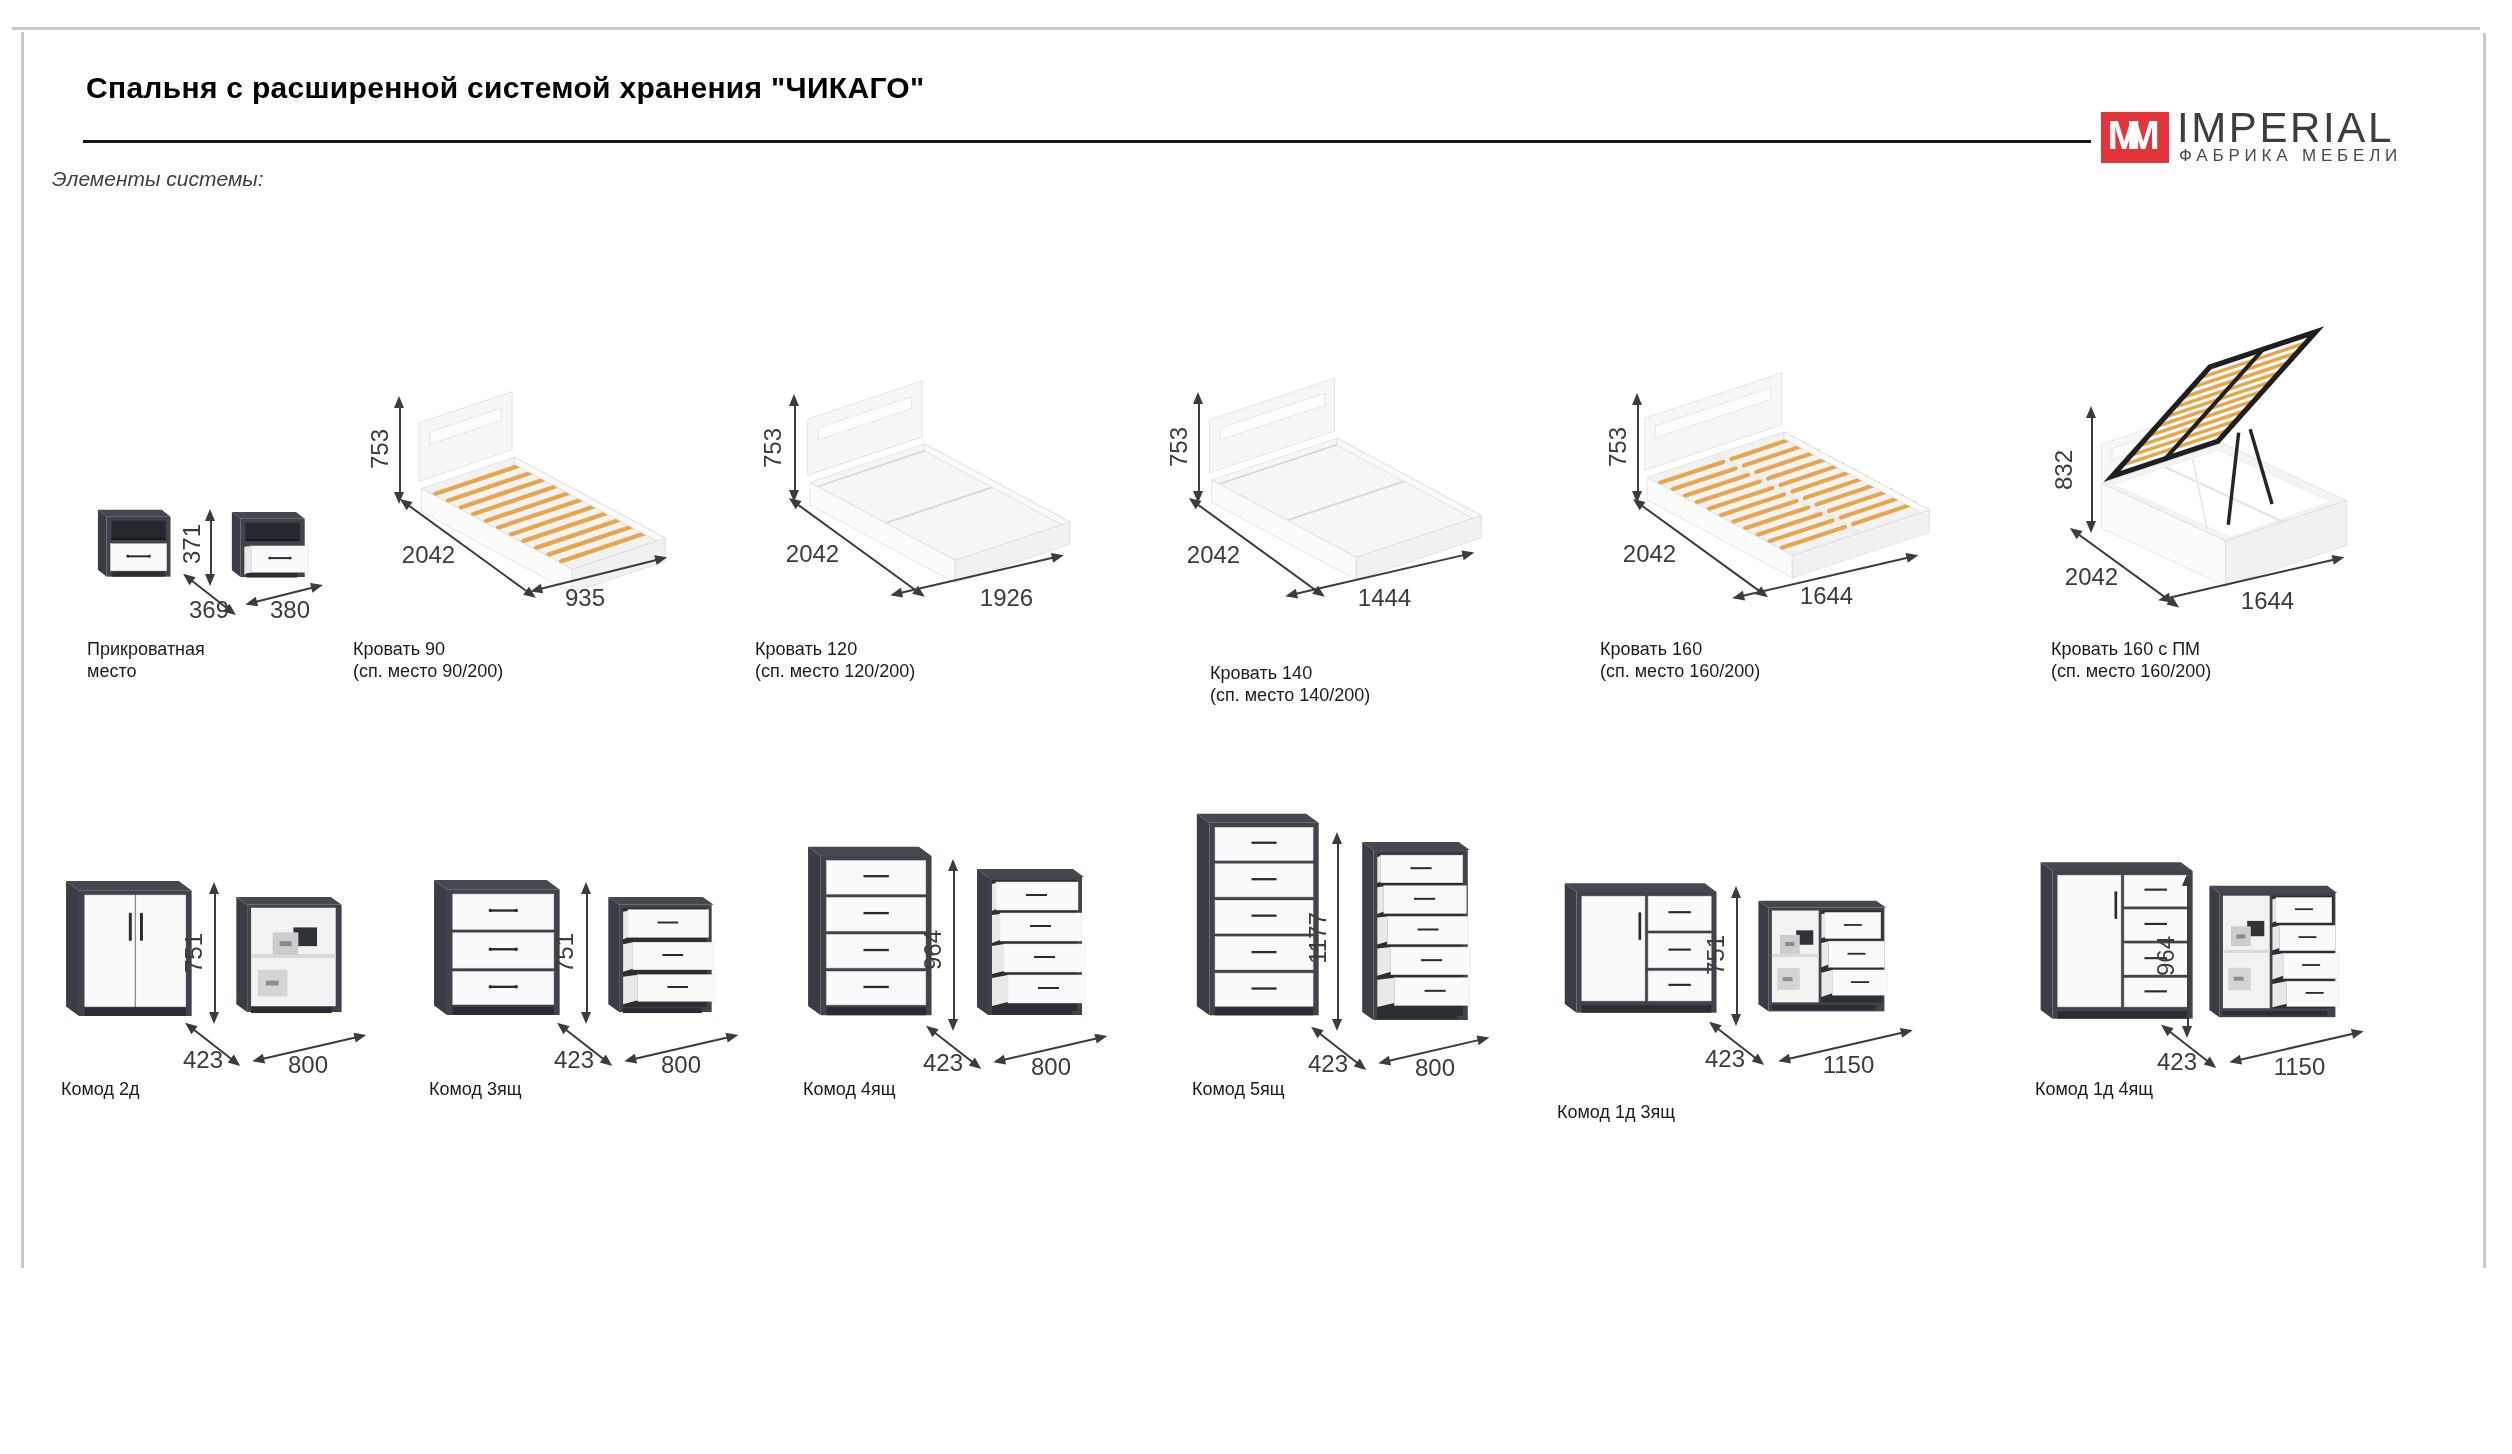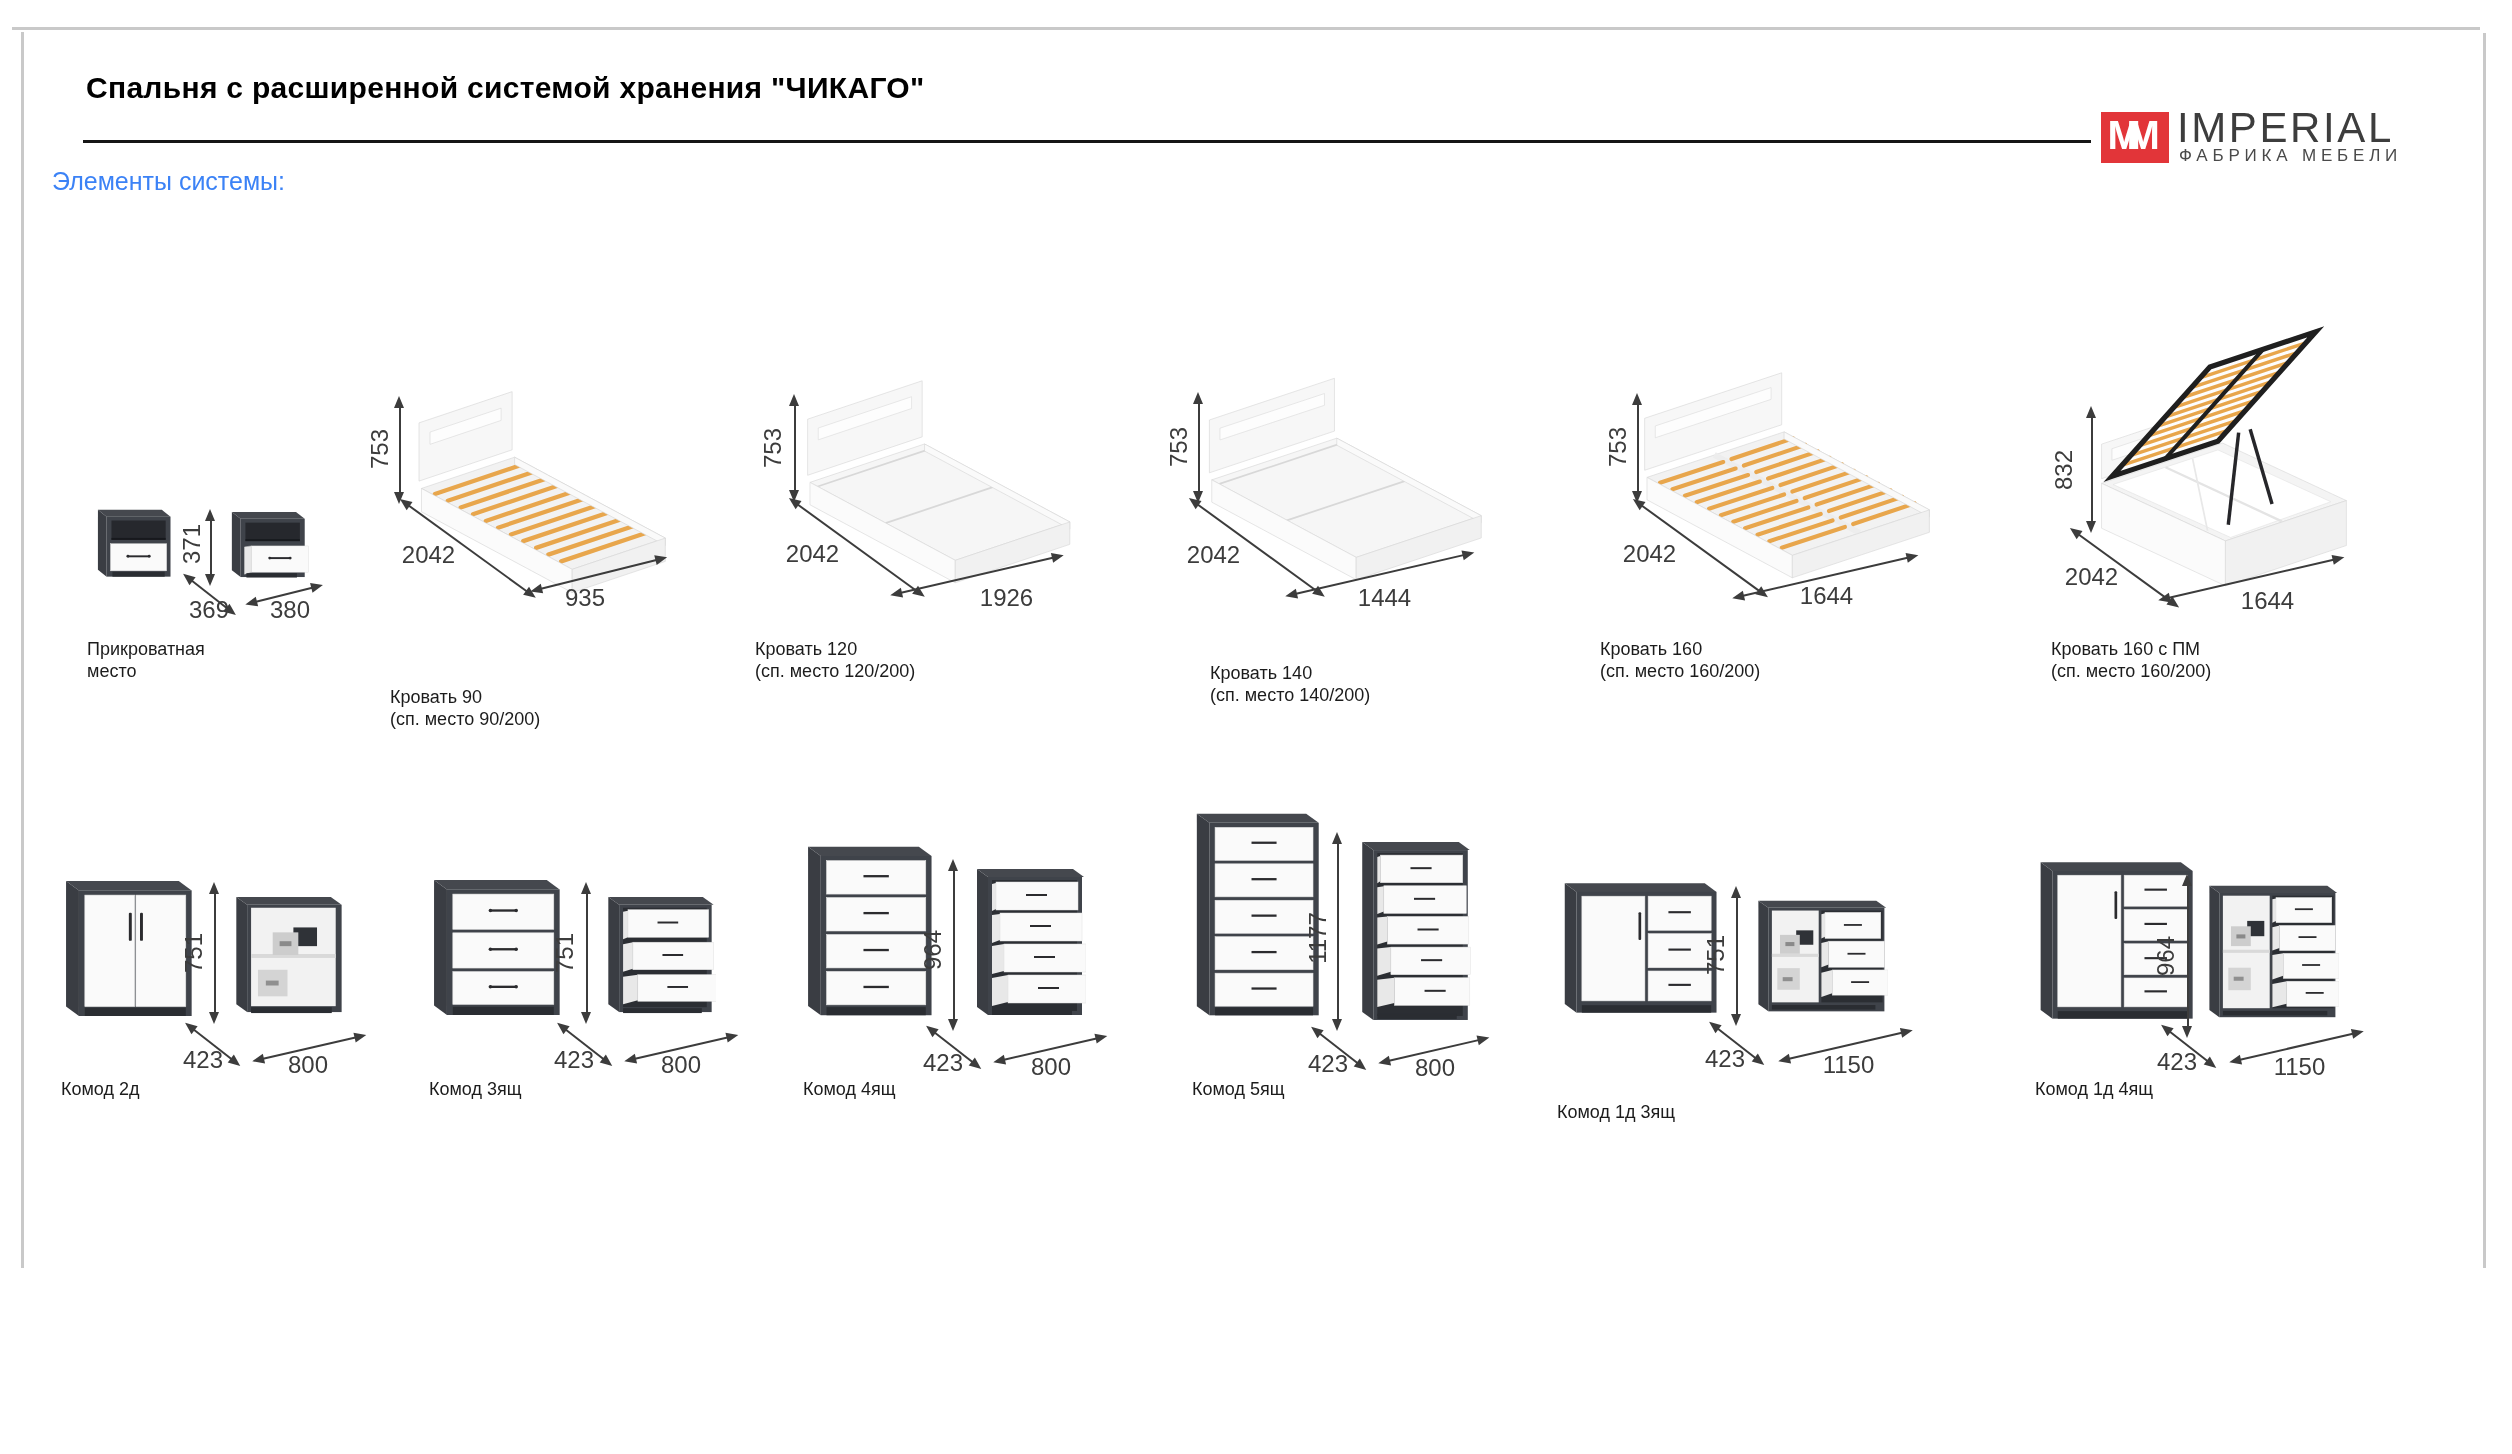--- a/index.html
+++ b/index.html
@@ -10,21 +10,21 @@
   .frame-line { position:absolute; background:#c9c9c9; }
   
   .title { position:absolute; left:86px; top:71px; font-size:30px; font-weight:bold; color:#000; letter-spacing:0.3px; }
   .title-rule { position:absolute; left:83px; top:140px; width:2008px; height:2.6px; background:#161616; }
   .logo-box { position:absolute; left:2101px; top:112px; width:68px; height:51px; background:#e23539; }
   .logo-box span { position:absolute; top:1.3px; color:#fff; font-size:40px; font-weight:bold; }
   .logo-m1 { left:6.4px; }
   .logo-m2 { left:25.5px; }
   .logo-name { position:absolute; left:2177px; top:104px; font-size:42px; font-weight:500; color:#3d3d3d; letter-spacing:2.6px; }
   .logo-tag { position:absolute; left:2179px; top:146px; font-size:17px; color:#4a4a4a; letter-spacing:4.8px; }
-  .subtitle { position:absolute; left:52px; top:167px; font-size:25px; color:#3b82f6; }
+  .subtitle { position:absolute; left:52px; top:167px; font-size:21px; color:#404040;font-style:italic; }
   
   .caption { position:absolute; font-size:18px; color:#1c1c1c; line-height:1.2; }
   .dim { position:absolute; font-size:24px; color:#3c3c3c; white-space:nowrap; text-align:center; }
   .dim.rot { transform:rotate(-90deg); transform-origin:center center; }
   
   .vdim { position:absolute; width:1.9px; background:#3c3c3c; }
   .vdim::before, .vdim::after {
     content:""; position:absolute; left:-5.1px;
     border-left:5.7px solid transparent; border-right:5.7px solid transparent;
   }
@@ -119,21 +119,21 @@
       <polygon points="312,312 464,261 464,299 312,350" fill="#f1f1f1" stroke="#d5d5d5"></polygon>
       <polygon points="62,73 214,22 214,117 62,168" fill="#f7f7f7" stroke="#d5d5d5"></polygon>
       <polygon points="80,88 196,49 196,69 80,108" fill="#fdfdfd" stroke="#d9d9d9"></polygon>
     </svg>
     <div class="vdim" style="left:399px; top:406px; height:88px;"></div>
     <div class="dim rot" style="left:361px; top:436px; width:38px;">753</div>
     <div class="ddim" style="left:408px; top:504px; width:148px; transform:rotate(36deg);"></div>
     <div class="dim" style="left:390px; top:541px; width:77px;">2042</div>
     <div class="ddim" style="left:540px; top:588px; width:121px; transform:rotate(-14deg);"></div>
     <div class="dim" style="left:550px; top:584px; width:70px;">935</div>
-    <div class="caption" style="left:390px; top:639px;margin-top:48px;">
+    <div class="caption" style="left:353px; top:639px;">
       <div>Кровать 90</div>
       <div>(сп. место 90/200)</div>
     </div>
   </div>
 
   <div>
     <svg class="art" style="left:771px; top:376px;" width="300" height="208" viewBox="0 0 508 352">
       <polygon points="66,180 260,115 506,247 312,312" fill="#f6f6f6" stroke="#d5d5d5"></polygon>
       <line x1="79" y1="187" x2="267" y2="124" stroke="#d8d8d8" stroke-width="3"></line>
       <line x1="194" y1="249" x2="382" y2="186" stroke="#d8d8d8" stroke-width="3"></line>

